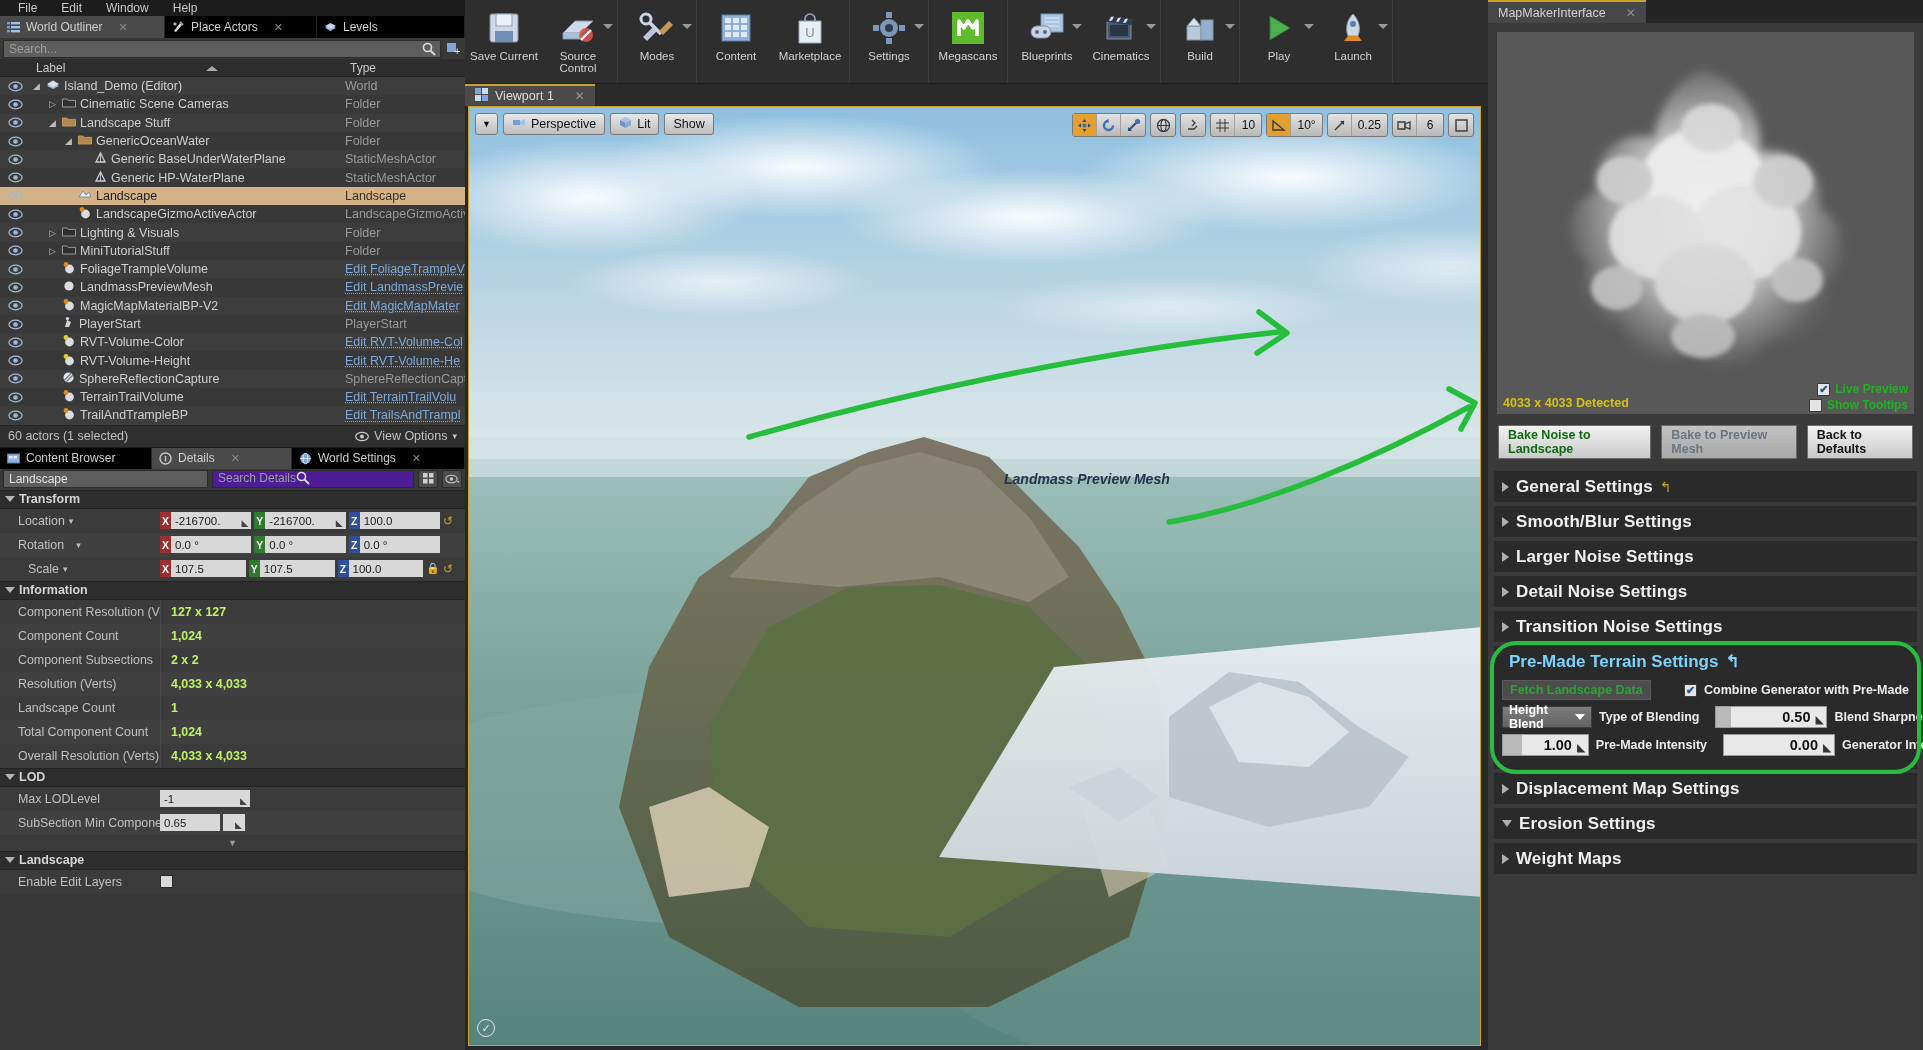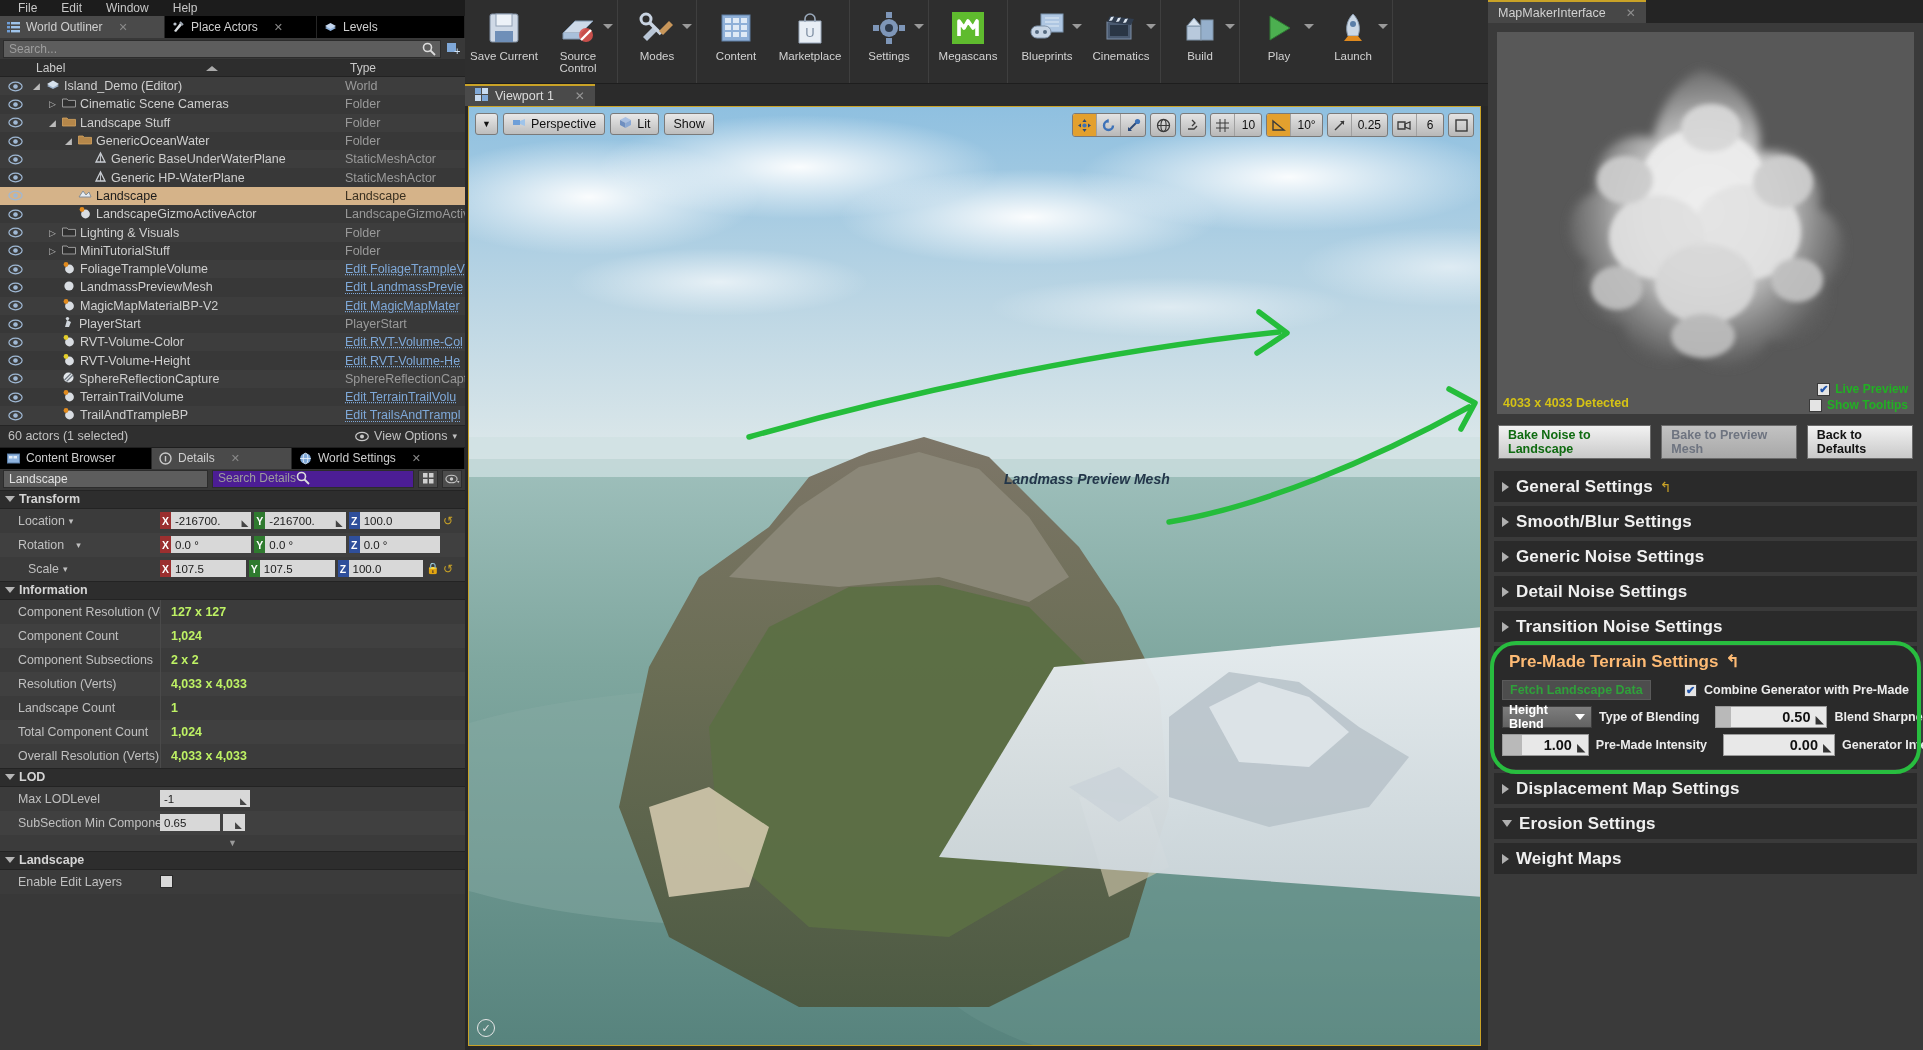--- a/index.html
+++ b/index.html
@@ -146,21 +146,21 @@
   .mmbtn.dim { color:#6e7480; background: linear-gradient(#c2c2c2,#a8a8a8); }
   .mmbtn.dark { color:#121212; }
 
   .section { background:#2a2a2a; margin: 4px 6px; height: 31px; display:flex; align-items:center; gap:7px; padding-left: 8px;
       color:#f0f0f0; font-size:17px; font-weight:bold; letter-spacing:0.1px;}
   .section .tri { width:0;height:0;border-top:5px solid transparent;border-bottom:5px solid transparent;border-left:7px solid #b0b0b0;}
   .section .tri.open { border-left:5px solid transparent;border-right:5px solid transparent;border-top:7px solid #b0b0b0; border-bottom:none; }
   .section .rst { color:#c9a227; font-size:14px; font-weight:normal; }
 
   .premade { position:relative; margin: 4px 6px; background:#2a2a2a; padding-bottom:10px; }
-  .pmhead { height:31px; display:flex; align-items:center; gap:7px; padding-left:8px; color:#fdba74; font-size:17px; font-weight:bold;}
+  .pmhead { height:31px; display:flex; align-items:center; gap:7px; padding-left:8px; color:#7dd3fc; font-size:17px; font-weight:bold;}
   .pmrow { display:flex; align-items:center; padding: 3px 8px; gap: 16px; }
   .pmhalf { display:flex; align-items:center; gap:7px; width: 205px; }
   .fetchbtn { background:#4d4d4d; border:1px solid #5a5a5a; color:#2fa03a; font-size:12.5px; font-weight:bold; padding: 2px 7px; }
   .pmlabel { color:#ececec; font-size:12.5px; font-weight:bold; white-space:nowrap; }
   .dropdown { background: linear-gradient(#7d7d7d,#636363); border:1px solid #3e3e3e; color:#fff; font-size:12.5px; font-weight:bold;
      height:22px; display:flex;align-items:center; gap:8px; padding: 0 6px; width: 90px; }
   .dropdown .dc { width:0;height:0;border-left:5px solid transparent;border-right:5px solid transparent;border-top:6px solid #fff; margin-left:auto;}
   .slider { position:relative; width:112px; height:22px; background:#e8e8e8; border:1px solid #9a9a9a; display:flex; align-items:center; justify-content:flex-end;
      padding-right: 16px; color:#111; font-size:14.5px; font-weight:bold; }
   .slider .knob { position:absolute; left:0; top:0; bottom:0; width:19px; background:#b9b9b9; }
@@ -1257,21 +1257,21 @@
           <span class="tri"></span>
           <span>General Settings</span>
           <span class="rst">↰</span>
         </div>
         <div class="section">
           <span class="tri"></span>
           <span>Smooth/Blur Settings</span>
         </div>
         <div class="section">
           <span class="tri"></span>
-          <span>Generic Noise Settings</span>
+          <span>Larger Noise Settings</span>
         </div>
         <div class="section">
           <span class="tri"></span>
           <span>Detail Noise Settings</span>
         </div>
         <div class="section">
           <span class="tri"></span>
           <span>Transition Noise Settings</span>
         </div>
       </div>

